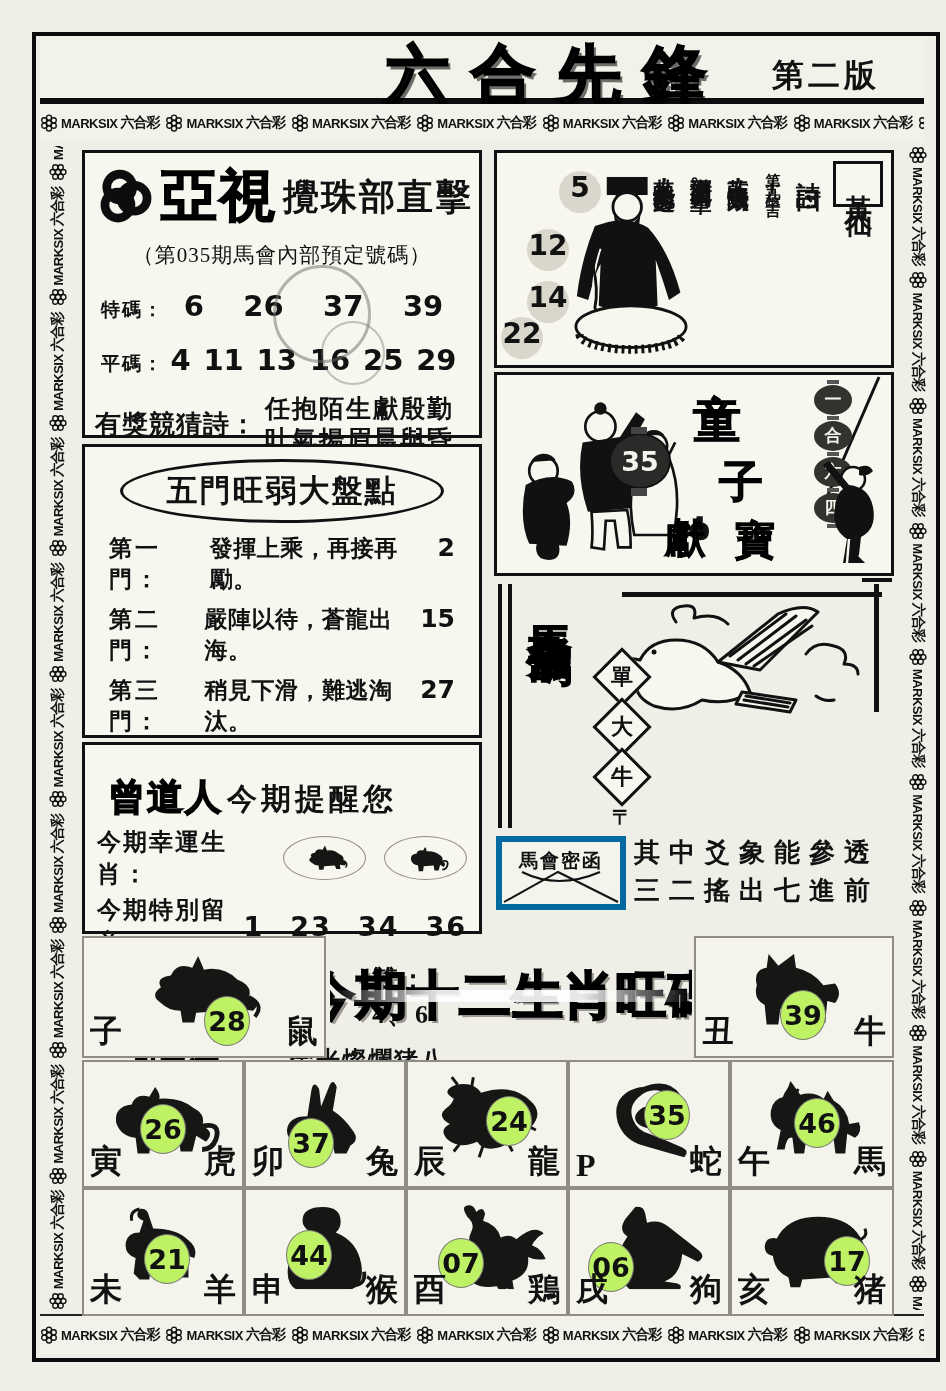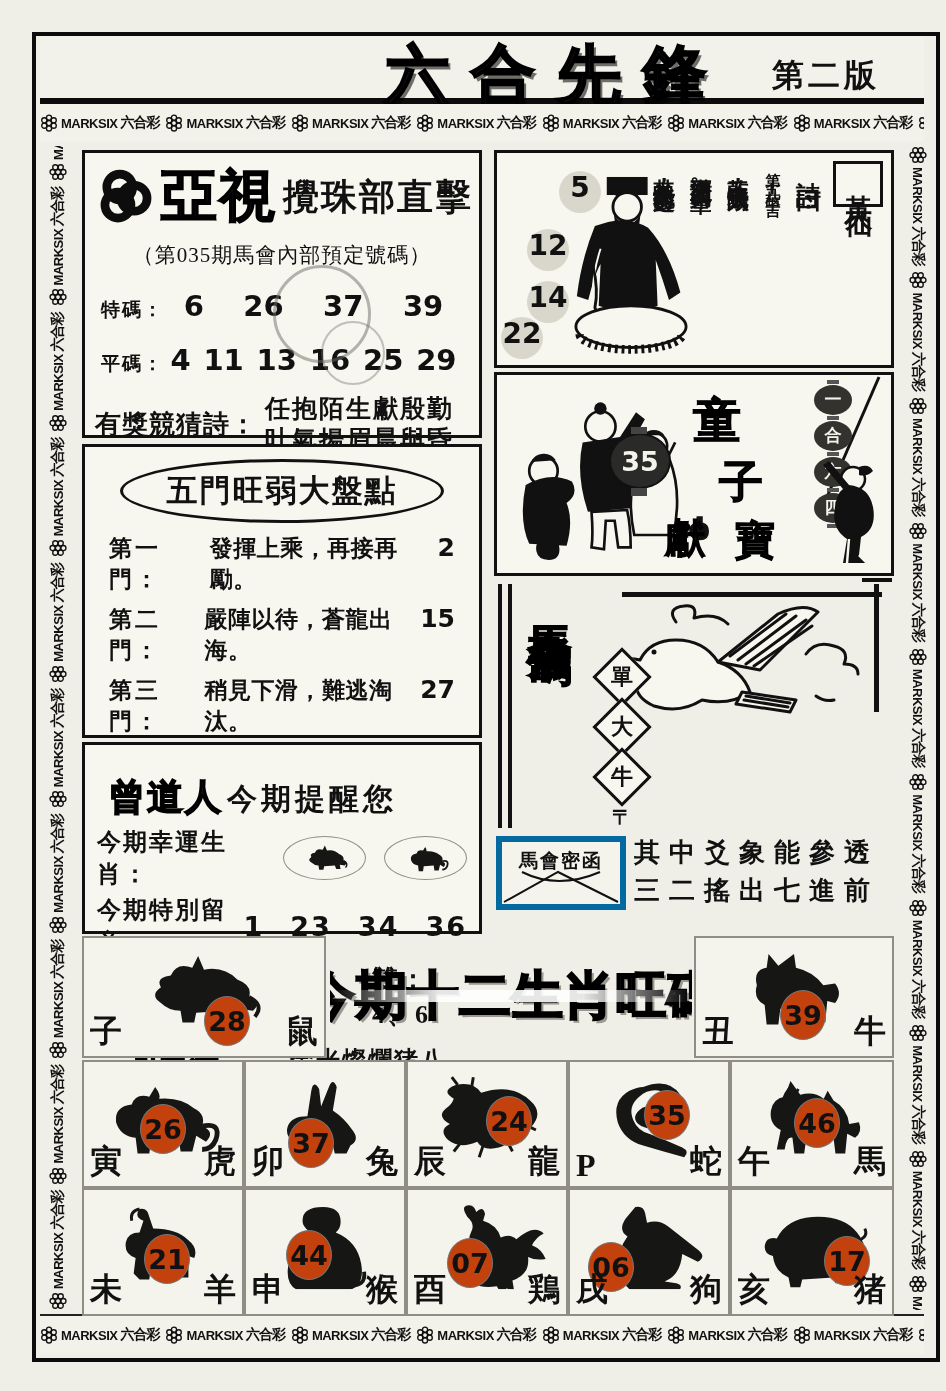--- a/index.html
+++ b/index.html
@@ -124,21 +124,21 @@
   .envelope svg{position:absolute;left:0;top:0;width:100%;height:100%;}
   .env-label{position:absolute;left:0;top:6px;width:100%;text-align:center;font-size:19px;font-weight:bold;letter-spacing:2px;}
   .mi-lines{position:absolute;left:140px;top:250px;font-size:26px;font-weight:bold;letter-spacing:9px;line-height:1.45;white-space:nowrap;}
 
   
   .zg{position:absolute;left:82px;top:936px;width:808px;height:380px;font-weight:bold;}
   .zcell{position:absolute;border:2px solid #8f8d84;background:#f4f3ec;}
   .zc-branch{position:absolute;left:6px;bottom:2px;font-size:32px;}
   .zc-animal{position:absolute;right:6px;bottom:2px;font-size:32px;}
   .zanimal{position:absolute;left:50%;top:46%;transform:translate(-50%,-52%);width:124px;height:88px;}
-  .zbadge{position:absolute;width:44px;height:48px;border-radius:50%;background:#c2410c;border:1px solid #777;
+  .zbadge{position:absolute;width:44px;height:48px;border-radius:50%;background:#bef264;border:1px solid #777;
           display:flex;align-items:center;justify-content:center;font:bold 27px "DejaVu Sans",sans-serif;}
   .zg-title{position:absolute;left:248px;top:0;width:362px;height:120px;display:flex;align-items:center;
             justify-content:center;overflow:hidden;}
   .zg-title span{font-size:52px;font-weight:bold;letter-spacing:0px;-webkit-text-stroke:2px #000;
                  text-shadow:3px 3px 0 #9a9890;white-space:nowrap;position:relative;}
   .zg-hilite{position:absolute;left:0;top:54px;width:362px;height:12px;
              background:linear-gradient(90deg,rgba(255,255,255,0),rgba(255,255,255,.9) 30%,rgba(255,255,255,.9) 70%,rgba(255,255,255,0));}
 </style>
 </head>
 <body>
@@ -837,21 +837,21 @@
           <use href="#z-monkey"></use>
         </svg>
       <span class="zbadge" style="left:40px;top:40px;">44</span>
       <span class="zc-branch">申</span>
       <span class="zc-animal">猴</span>
     </div>
     <div class="zcell" style="left:324px;top:252px;width:158px;height:124px;">
       <svg class="zanimal">
           <use href="#z-rooster"></use>
         </svg>
-      <span class="zbadge" style="left:30px;top:48px;margin-left:9px;">07</span>
+      <span class="zbadge" style="left:30px;top:48px;">07</span>
       <span class="zc-branch">酉</span>
       <span class="zc-animal">鶏</span>
     </div>
     <div class="zcell" style="left:486px;top:252px;width:158px;height:124px;">
       <svg class="zanimal">
           <use href="#z-dog"></use>
         </svg>
       <span class="zbadge" style="left:18px;top:52px;">06</span>
       <span class="zc-branch">戌</span>
       <span class="zc-animal">狗</span>

